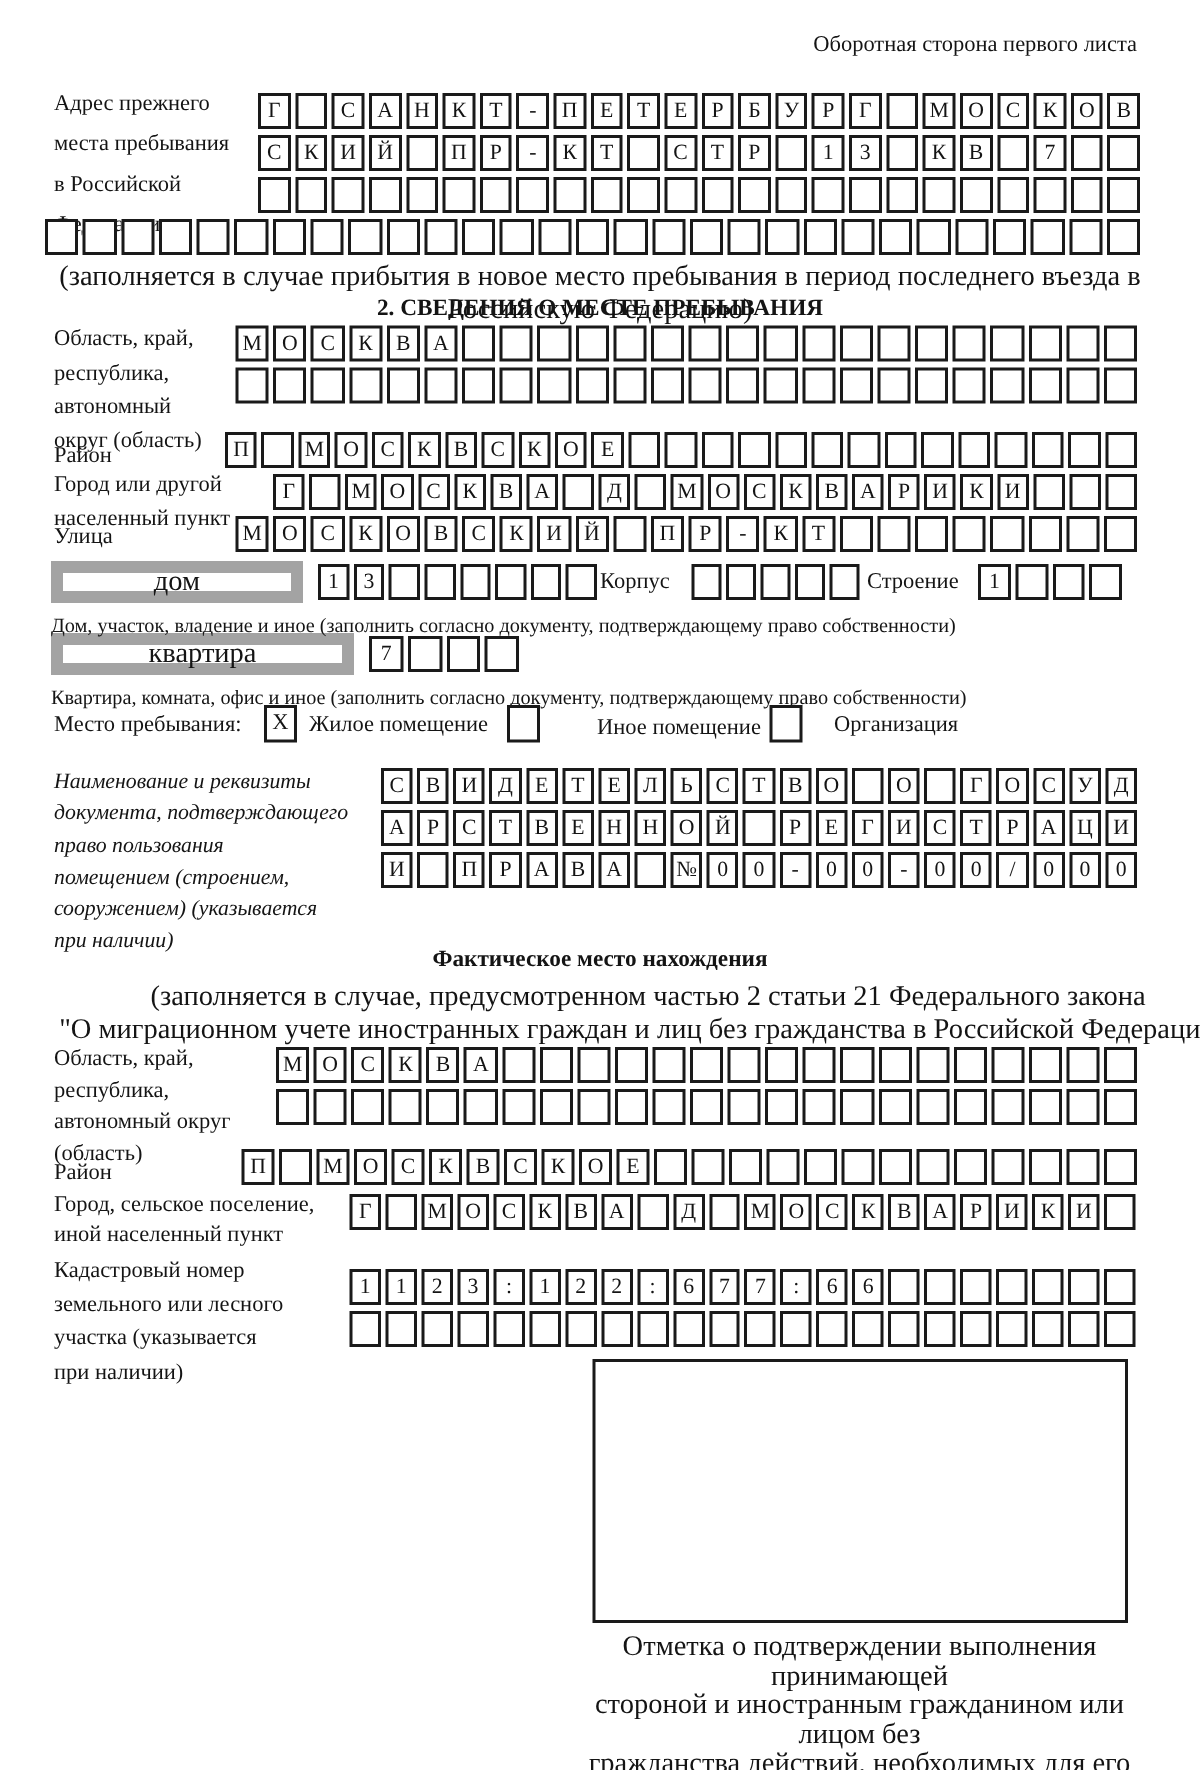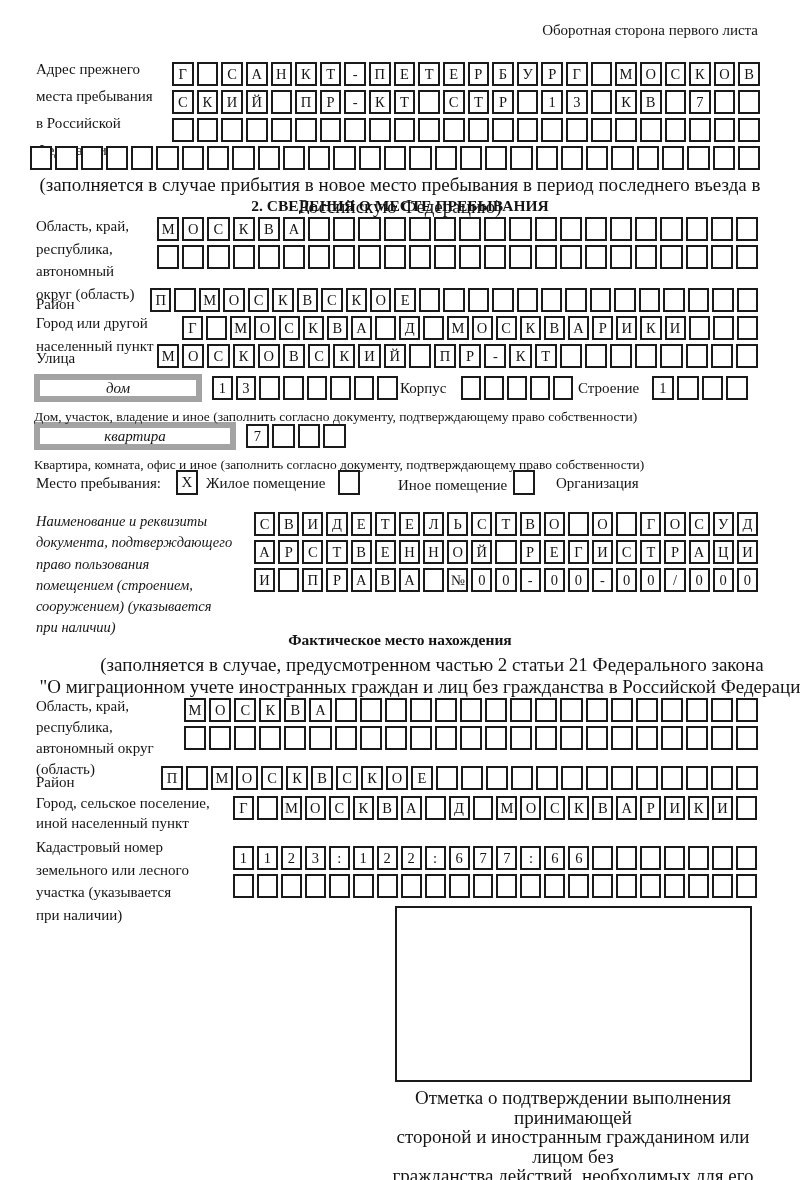--- a/index.html
+++ b/index.html
@@ -5,22 +5,22 @@
   html,body{margin:0;padding:0;background:#fff;}
   .page{position:relative;width:800px;height:1180px;background:#ffffff;
         font-family:"Liberation Serif",serif;color:#141414;overflow:hidden;}
   .abs{position:absolute;}
   .lbl{font-size:15px;line-height:27px;white-space:pre-line;}
   .lbl-t{font-size:15px;line-height:22.5px;white-space:pre-line;}
   .cells{display:flex;gap:3px;}
   .cell{flex:1;height:24px;border:2px solid #1a1a1a;box-sizing:border-box;
         background:#fff;text-align:center;font-size:14.5px;line-height:20px;
         font-family:"Liberation Serif",serif;overflow:hidden;}
-  .wbox{border:6px solid #a3a3a3;box-sizing:border-box;display:flex;
-        align-items:center;justify-content:center;font-size:15px;background:#fff;font-style:italic;}
+  .wbox{border:8px solid #a3a3a3;box-sizing:border-box;display:flex;
+        align-items:center;justify-content:center;font-size:19px;background:#fff;}
   .cb{position:absolute;width:22px;height:25px;border:2px solid #1a1a1a;box-sizing:border-box;
       text-align:center;font-size:15px;line-height:20px;background:#fff;}
   .cap{font-size:13.5px;line-height:18px;white-space:pre-line;}
   .cap-c{font-size:19px;text-align:center;white-space:pre-line;}
   .title{font-size:15.5px;font-weight:bold;text-align:center;}
   .hdr{font-size:15px;text-align:right;}
   .bigbox{border:2px solid #1a1a1a;box-sizing:border-box;background:#fff;}
 </style>
 </head>
 <body>

